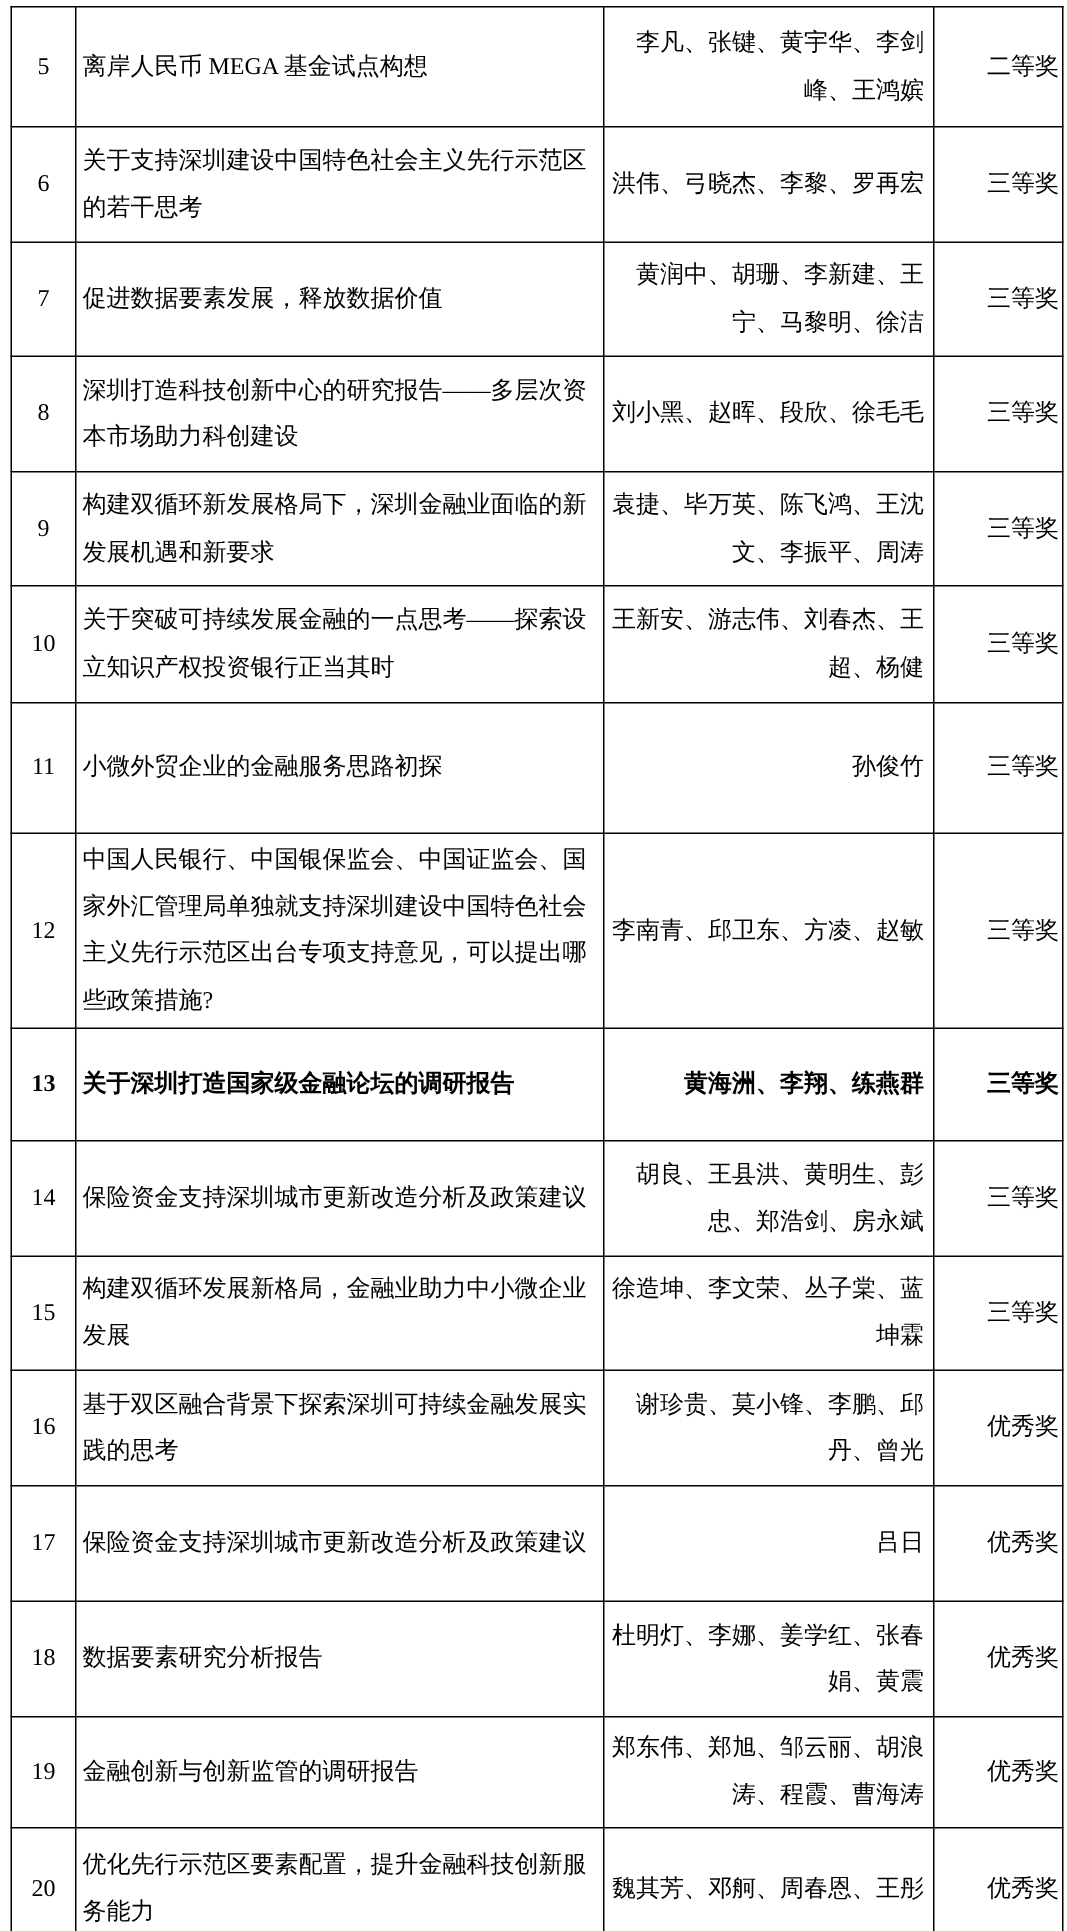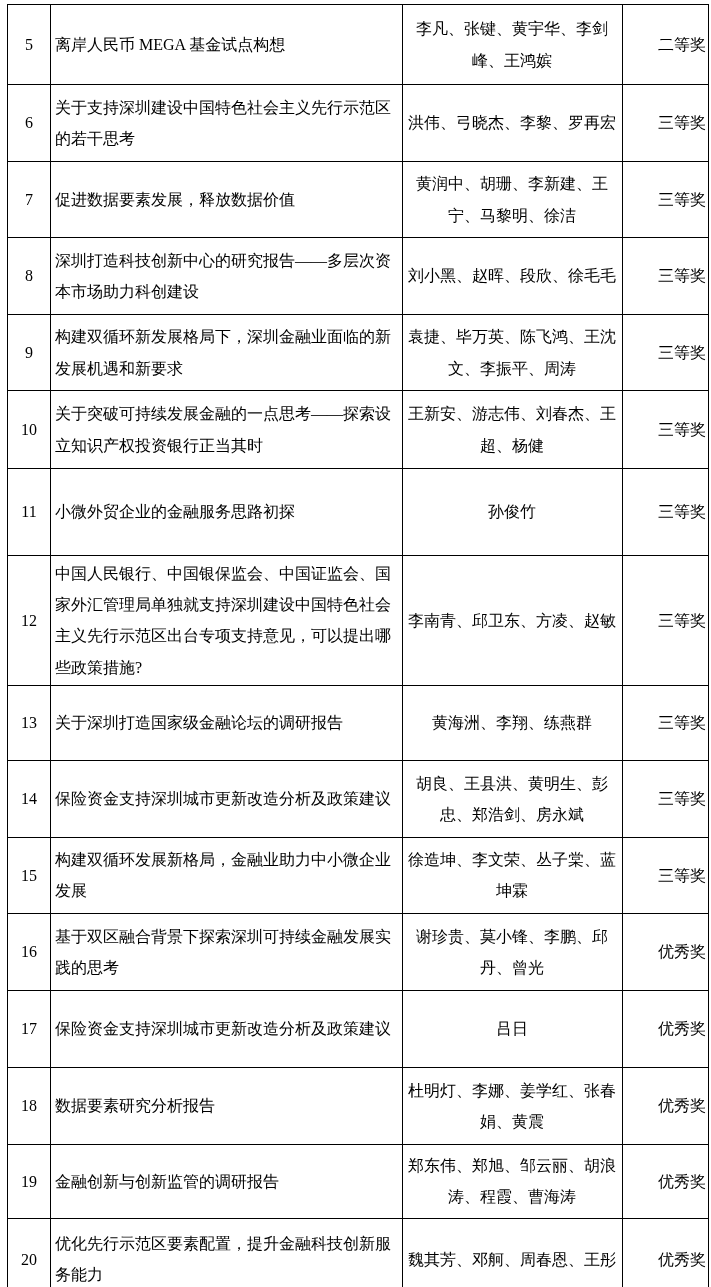--- a/index.html
+++ b/index.html
@@ -33,37 +33,37 @@
   td.c-no {
     text-align: center;
     padding: 0;
     font-size: 15px;
   }
   td.c-title {
     text-align: left;
     padding: 2px 8px 2px 4px;
   }
   td.c-authors {
-    text-align: center;
+    text-align: right;
     padding: 2px 6px 2px 5px;
   }
   td.c-award {
     text-align: right;
     padding: 0 2px;
   }
   
   tbody tr:nth-child(1)  { height: 80px; }
   tbody tr:nth-child(2)  { height: 77px; }
   tbody tr:nth-child(3)  { height: 76px; }
   tbody tr:nth-child(4)  { height: 77px; }
   tbody tr:nth-child(5)  { height: 76px; }
   tbody tr:nth-child(6)  { height: 78px; }
   tbody tr:nth-child(7)  { height: 87px; }
   tbody tr:nth-child(8)  { height: 128px; }
-  tbody tr:nth-child(9)  { height: 75px; }
+  tbody tr:nth-child(9)  { height: 75px; font-weight: bold; }
   tbody tr:nth-child(10) { height: 77px; }
   tbody tr:nth-child(11) { height: 76px; }
   tbody tr:nth-child(12) { height: 77px; }
   tbody tr:nth-child(13) { height: 77px; }
   tbody tr:nth-child(14) { height: 77px; }
   tbody tr:nth-child(15) { height: 74px; }
   tbody tr:nth-child(16) { height: 82px; }
 </style>
 </head>
 <body>

